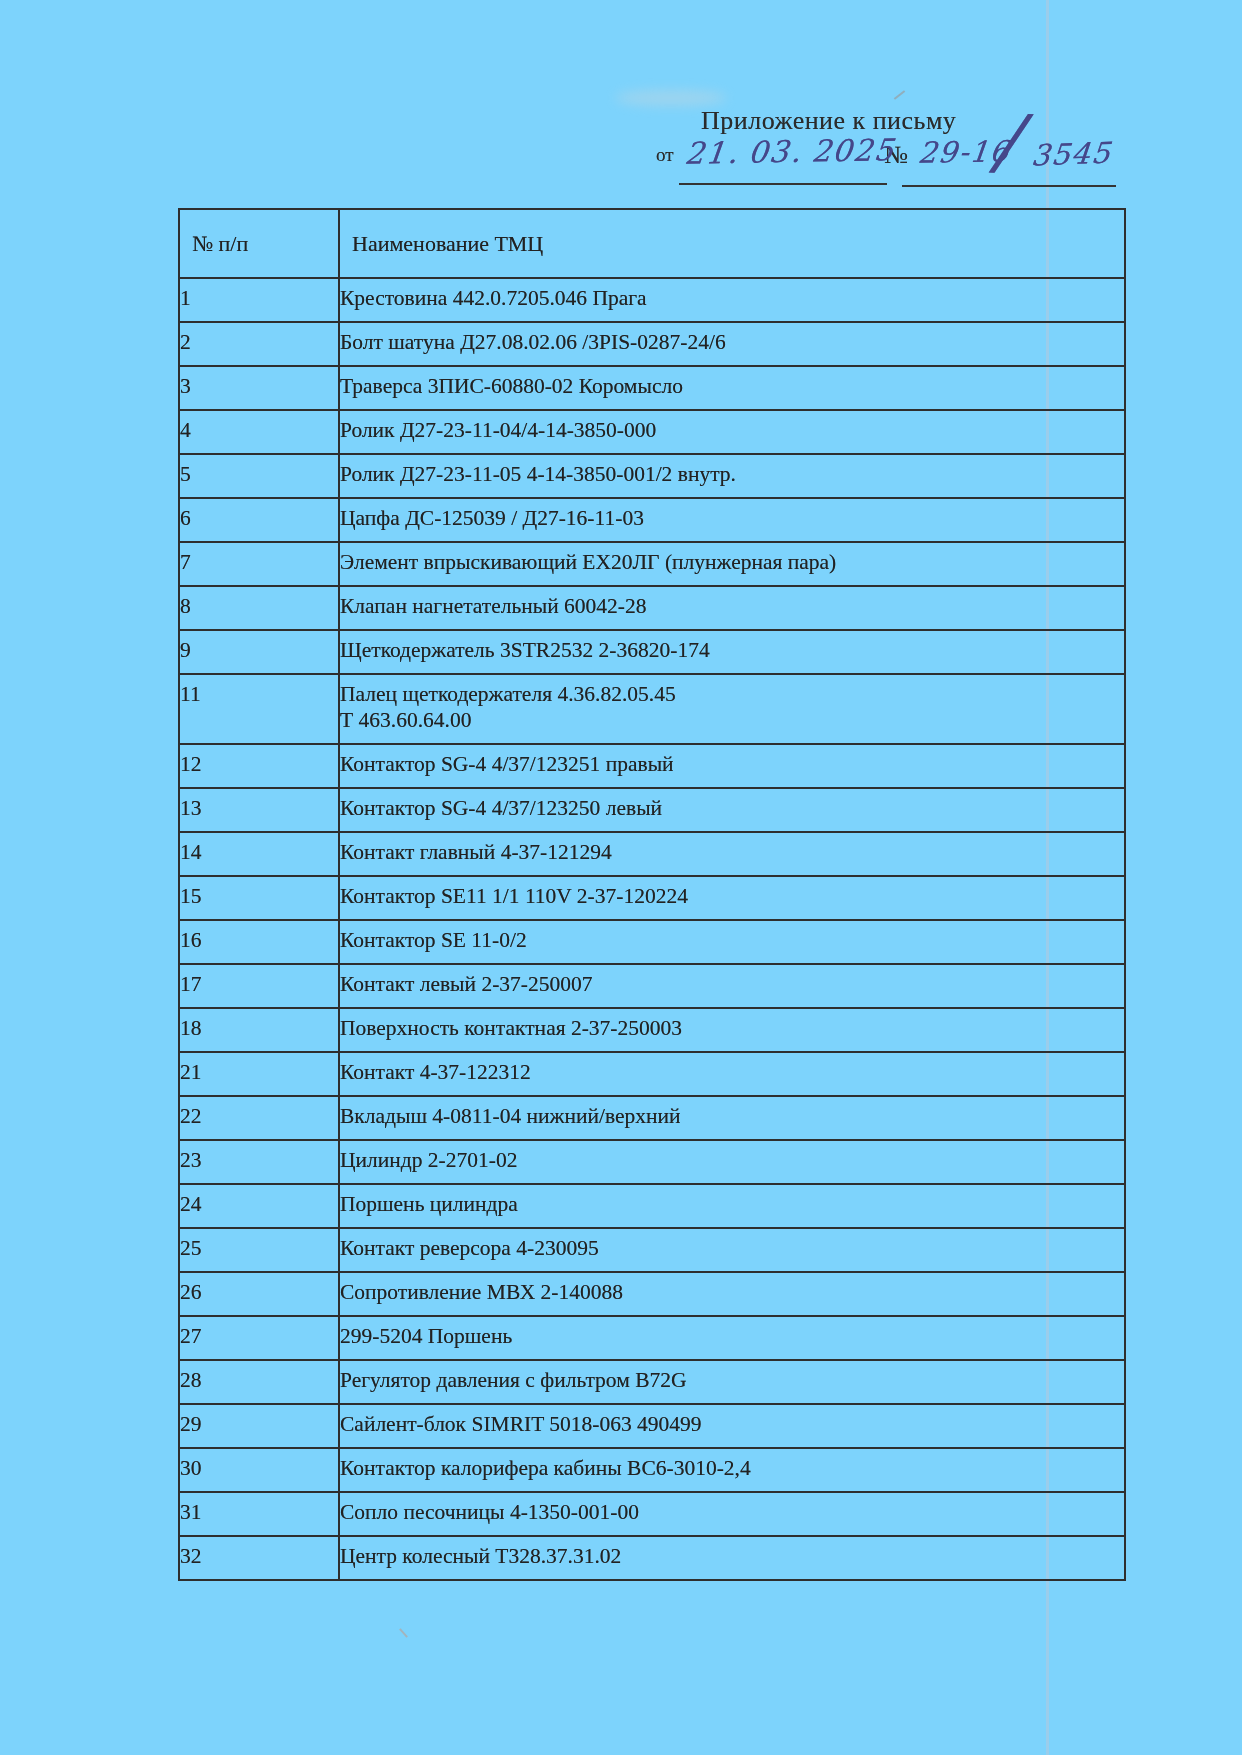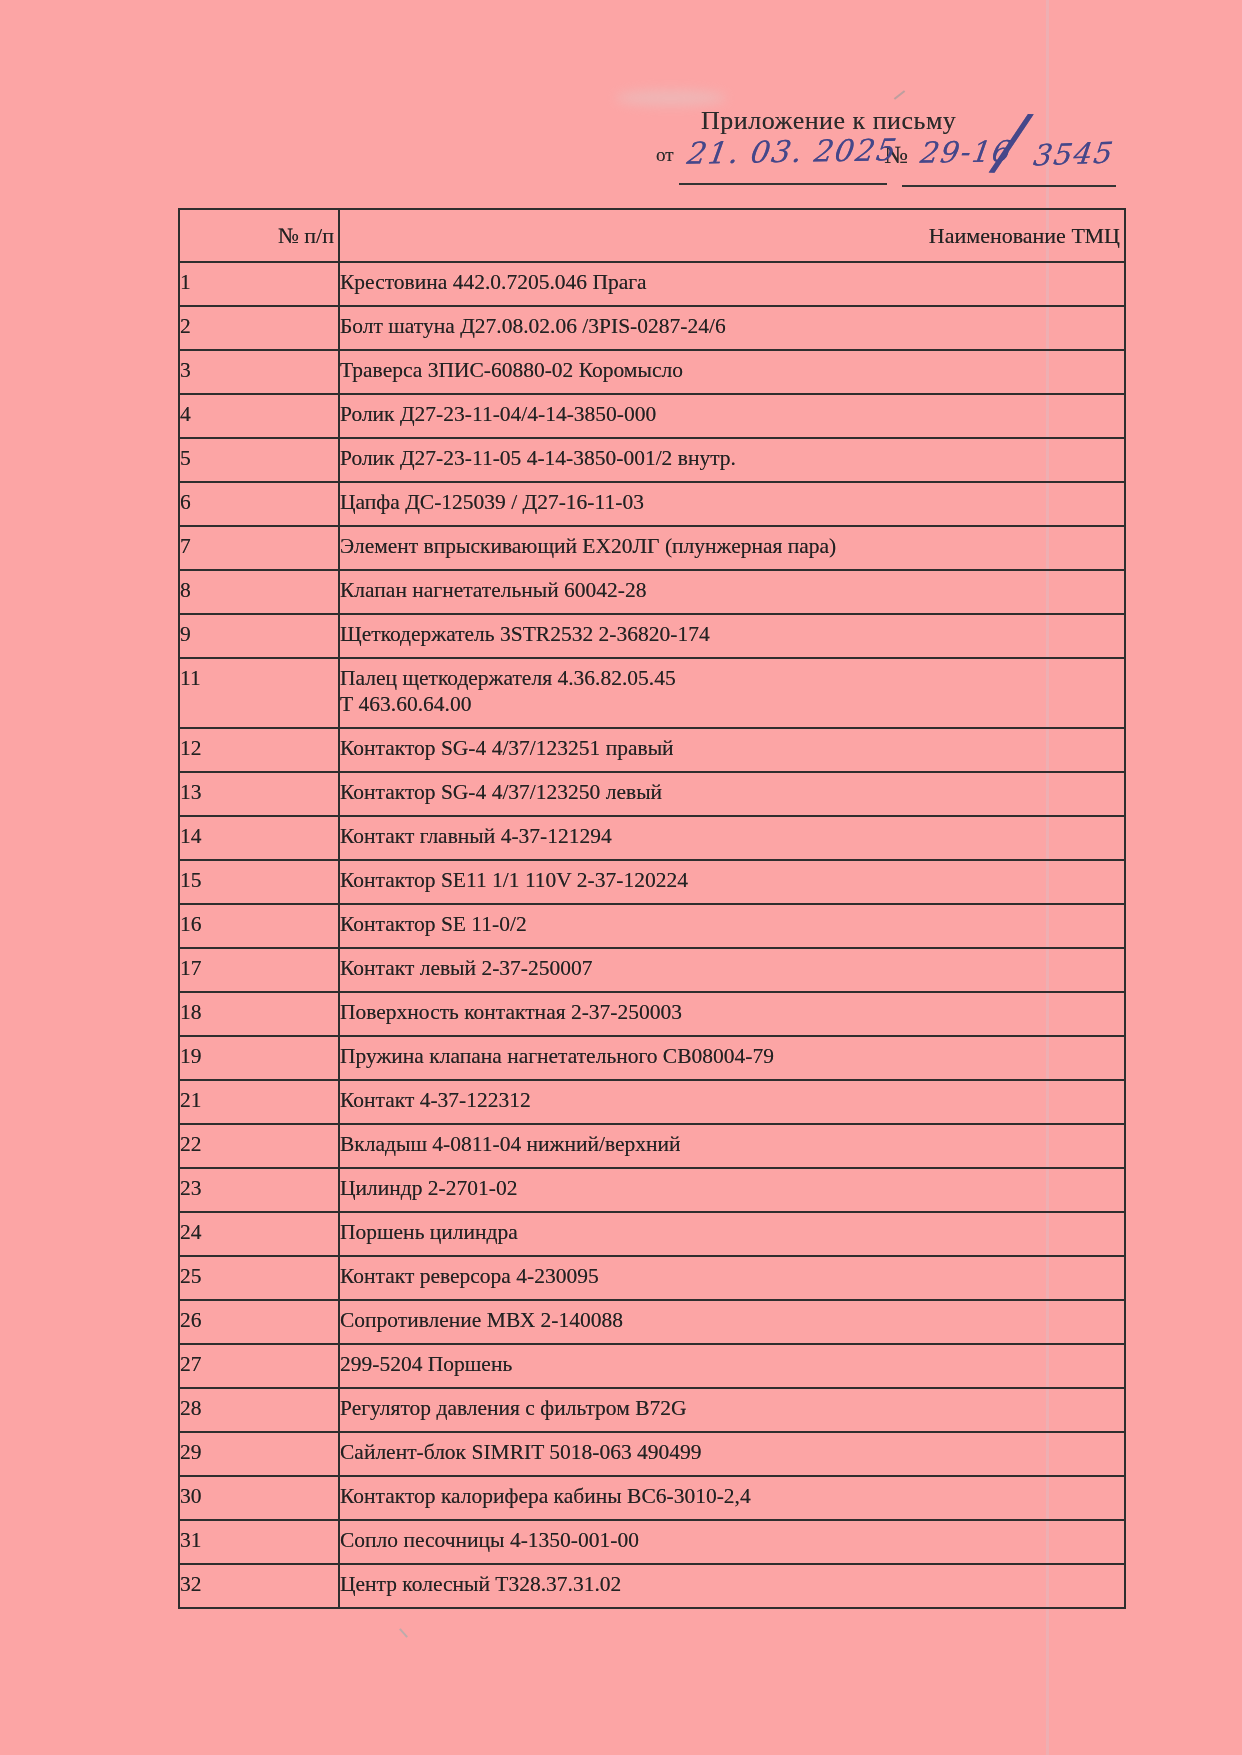--- a/index.html
+++ b/index.html
@@ -1,19 +1,19 @@
 <!DOCTYPE html>
 <html><head>
 <meta charset="utf-8">
 <style>
   html,body{margin:0;padding:0;background:#ffffff;}
   .page{
     position:relative;
     width:1242px;height:1755px;
-    background:#fca5a5;
+    background:#7dd3fc;
     overflow:hidden;
     font-family:"Liberation Serif", serif;
     color:#262626;
   }
   
   .scan-streak{
     position:absolute;left:1046px;top:0;width:3px;height:1755px;
     background:rgba(213,196,202,0.35);
   }
   .smudge{
@@ -78,22 +78,22 @@
   table.tmc col.w-name{width:786px;}
   table.tmc th, table.tmc td{
     border:2px solid #2e2e2e;
     font-weight:normal;
     color:#222;
     text-shadow:0 0 .5px rgba(34,34,34,.55);
     overflow:hidden;
   }
   table.tmc th{
     height:43px;
-    font-size:22px;text-align:right;vertical-align:middle;
-    padding:4px;
+    font-size:22px;text-align:left;vertical-align:middle;
+    padding:12px;
   }
   table.tmc td{
     height:36px;                
     font-size:21.5px;line-height:26px;
     vertical-align:top;
     padding:6px 4px 0 0;
   }
   table.tmc tr.tall td{height:62px;}
   td.c-num{padding-left:13px;}
   td.c-name{padding-left:18px;margin-top:48px;}
@@ -229,26 +229,20 @@
             <div>Контакт левый 2-37-250007</div>
           </td>
         </tr>
         <tr>
           <td class="c-num">18</td>
           <td class="c-name">
             <div>Поверхность контактная 2-37-250003</div>
           </td>
         </tr>
         <tr>
-          <td class="c-num">19</td>
-          <td class="c-name">
-            <div>Пружина клапана нагнетательного СВ08004-79</div>
-          </td>
-        </tr>
-        <tr>
           <td class="c-num">21</td>
           <td class="c-name">
             <div>Контакт 4-37-122312</div>
           </td>
         </tr>
         <tr>
           <td class="c-num">22</td>
           <td class="c-name">
             <div>Вкладыш 4-0811-04 нижний/верхний</div>
           </td>

